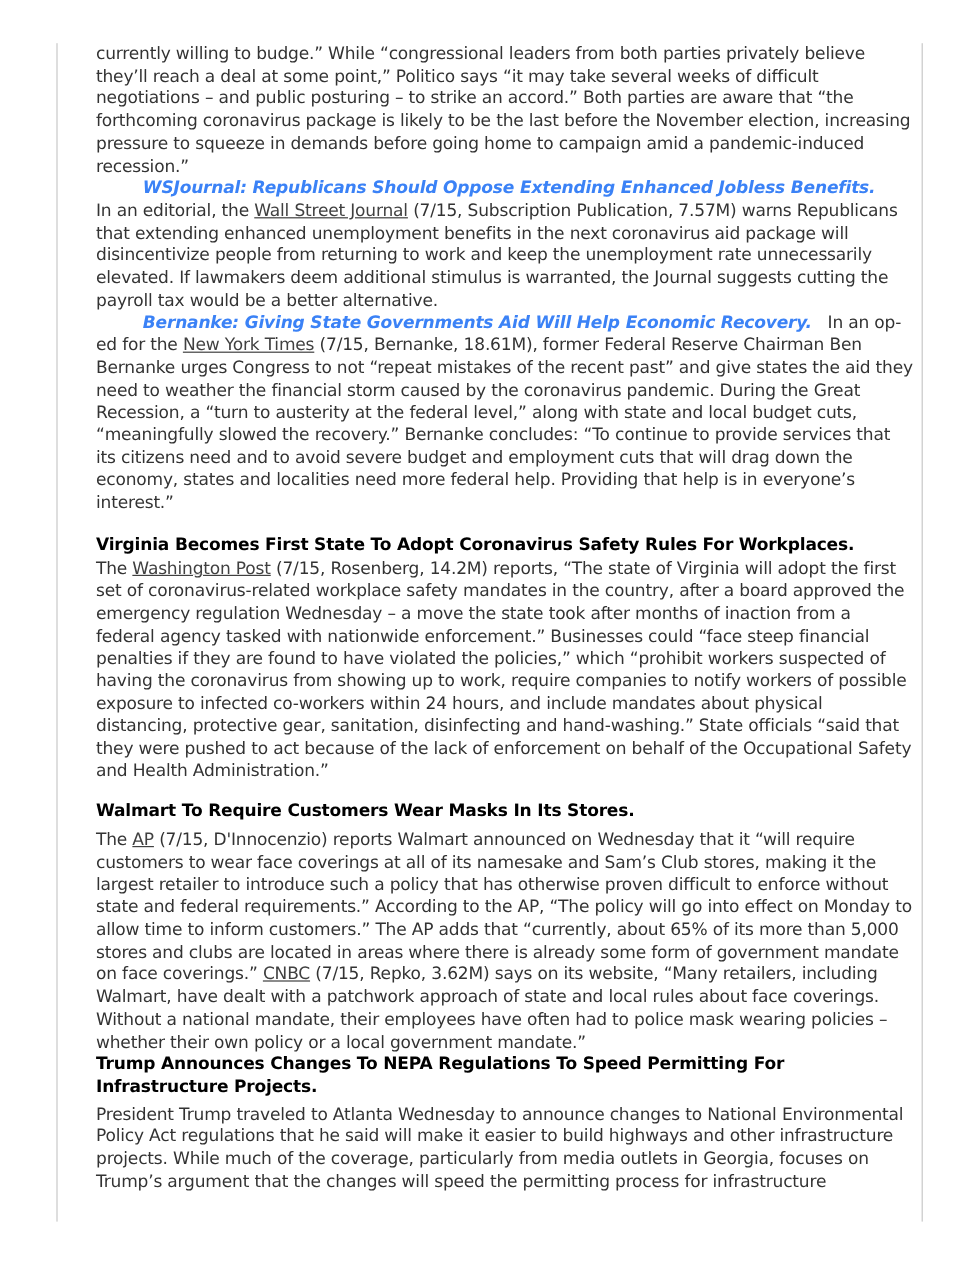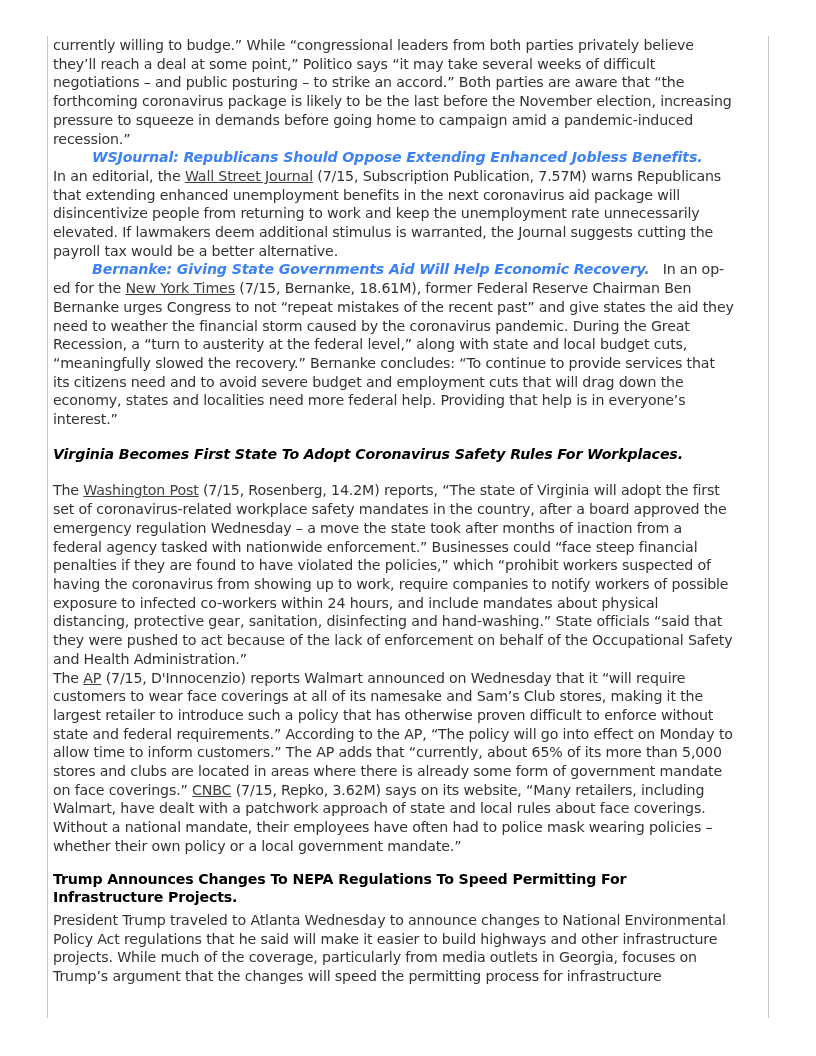--- a/index.html
+++ b/index.html
@@ -1,45 +1,46 @@
 <!DOCTYPE html>
 <html><head>
 <meta charset="utf-8">
 <style>
   html, body { margin: 0; padding: 0; background: #ffffff; }
   body { width: 816px; height: 1056px; position: relative; overflow: hidden;
          font-family: "DejaVu Sans", sans-serif; }
   .page-frame { position: absolute; left: 47px; top: 36px; width: 720px; height: 982px;
                 border-left: 1px solid #c8c8c8; border-right: 1px solid #c8c8c8; }
-  .content { position: absolute; left: 53px; top: 36px; width: 682px;
+  .content { position: absolute; left: 80px; top: 36px; width: 682px;
              font-size: 14.2px; line-height: 18.7px; color: #333333; letter-spacing: -0.15px; }
   p { margin: 0; }
   a { color: #404040; text-decoration: underline; }
   .subhead { font-weight: bold; font-style: italic; color: #3b82f6; padding-left: 39px; }
   h2 { font-size: 14.2px; font-weight: bold; color: #000000; margin: 0; line-height: 18.7px; }
   .s1 { margin-top: 0; }
-  .h-virginia { margin-top: 16px; margin-bottom: 18px; font-style: italic; }
+  .h-virginia { margin-top: 16px; margin-bottom: 2px; }
   .h-walmart { margin-top: 14px; margin-bottom: 6px; }
-  .h-trump { margin-top: 14px; margin-bottom: 4px; }
+  .h-trump { margin-bottom: 4px; }
 </style>
 </head>
 <body>
 
 <div class="page-frame"></div>
 
 <div class="content">
 
   <p class="s1">currently willing to budge.” While “congressional leaders from both parties privately believe they’ll reach a deal at some point,” Politico says “it may take several weeks of difficult negotiations – and public posturing – to strike an accord.” Both parties are aware that “the forthcoming coronavirus package is likely to be the last before the November election, increasing pressure to squeeze in demands before going home to campaign amid a pandemic-induced recession.”</p>
 
   <p class="subhead">WSJournal: Republicans Should Oppose Extending Enhanced Jobless Benefits.</p>
   <p><span>In an editorial, the </span><a href="#">Wall Street Journal</a><span> (7/15, Subscription Publication, 7.57M) warns Republicans that extending enhanced unemployment benefits in the next coronavirus aid package will disincentivize people from returning to work and keep the unemployment rate unnecessarily elevated. If lawmakers deem additional stimulus is warranted, the Journal suggests cutting the payroll tax would be a better alternative.</span></p>
 
   <p><span class="subhead" style="display:inline-block;">Bernanke: Giving State Governments Aid Will Help Economic Recovery.</span><span>&nbsp;&nbsp; In an op-ed for the </span><a href="#">New York Times</a><span> (7/15, Bernanke, 18.61M), former Federal Reserve Chairman Ben Bernanke urges Congress to not “repeat mistakes of the recent past” and give states the aid they need to weather the financial storm caused by the coronavirus pandemic. During the Great Recession, a “turn to austerity at the federal level,” along with state and local budget cuts, “meaningfully slowed the recovery.” Bernanke concludes: “To continue to provide services that its citizens need and to avoid severe budget and employment cuts that will drag down the economy, states and localities need more federal help. Providing that help is in everyone’s interest.”</span></p>
 
   <h2 class="h-virginia">Virginia Becomes First State To Adopt Coronavirus Safety Rules For Workplaces.</h2>
   <p><span>The </span><a href="#">Washington Post</a><span> (7/15, Rosenberg, 14.2M) reports, “The state of Virginia will adopt the first set of coronavirus-related workplace safety mandates in the country, after a board approved the emergency regulation Wednesday – a move the state took after months of inaction from a federal agency tasked with nationwide enforcement.” Businesses could “face steep financial penalties if they are found to have violated the policies,” which “prohibit workers suspected of having the coronavirus from showing up to work, require companies to notify workers of possible exposure to infected co-workers within 24 hours, and include mandates about physical distancing, protective gear, sanitation, disinfecting and hand-washing.” State officials “said that they were pushed to act because of the lack of enforcement on behalf of the Occupational Safety and Health Administration.”</span></p>
 
+  <h2 class="h-walmart">Walmart To Require Customers Wear Masks In Its Stores.</h2>
   <p><span>The </span><a href="#">AP</a><span> (7/15, D'Innocenzio) reports Walmart announced on Wednesday that it “will require customers to wear face coverings at all of its namesake and Sam’s Club stores, making it the largest retailer to introduce such a policy that has otherwise proven difficult to enforce without state and federal requirements.” According to the AP, “The policy will go into effect on Monday to allow time to inform customers.” The AP adds that “currently, about 65% of its more than 5,000 stores and clubs are located in areas where there is already some form of government mandate on face coverings.” </span><a href="#">CNBC</a><span> (7/15, Repko, 3.62M) says on its website, “Many retailers, including Walmart, have dealt with a patchwork approach of state and local rules about face coverings. Without a national mandate, their employees have often had to police mask wearing policies – whether their own policy or a local government mandate.”</span></p>
 
   <h2 class="h-trump">Trump Announces Changes To NEPA Regulations To Speed Permitting For Infrastructure Projects.</h2>
   <p>President Trump traveled to Atlanta Wednesday to announce changes to National Environmental Policy Act regulations that he said will make it easier to build highways and other infrastructure projects. While much of the coverage, particularly from media outlets in Georgia, focuses on Trump’s argument that the changes will speed the permitting process for infrastructure</p>
 
 </div>
 
 </body></html>

